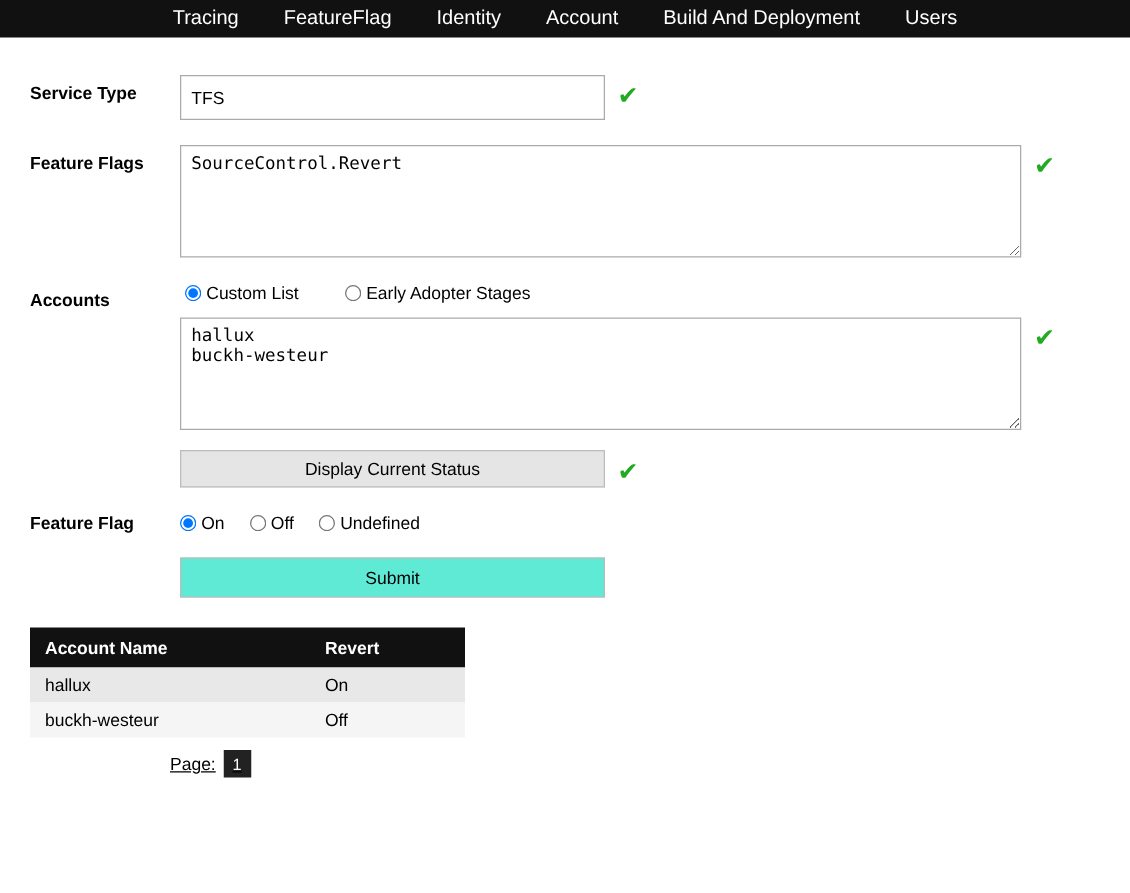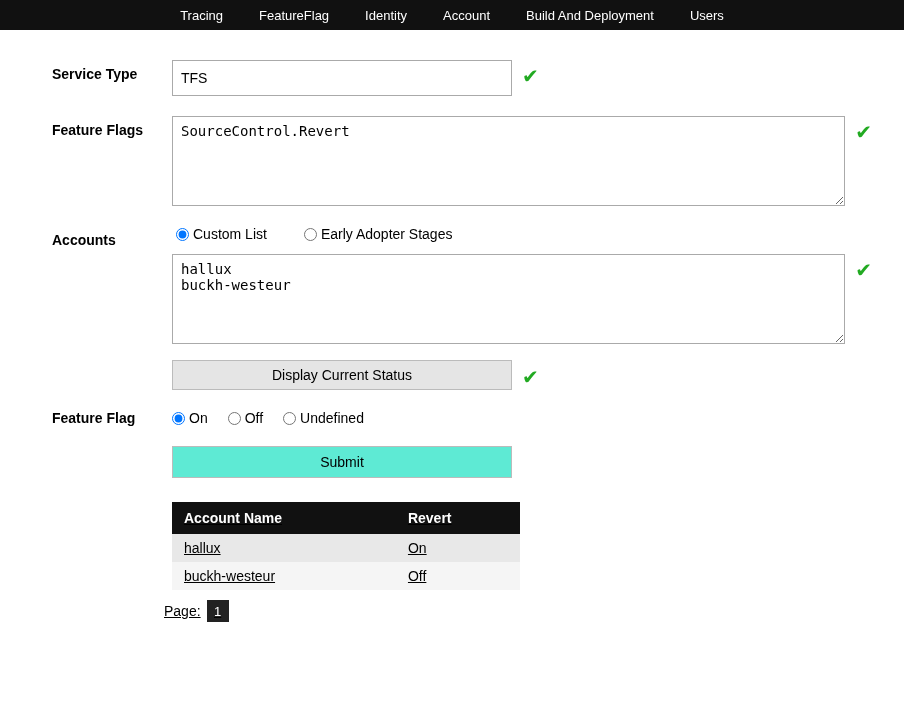--- a/index.html
+++ b/index.html
@@ -10,27 +10,27 @@
       background: #111;
       display: flex;
       align-items: center;
       justify-content: center;
       height: 30px;
     }
     nav a {
       color: #fff;
       text-decoration: none;
       padding: 0 18px;
-      font-size: 13px;
+      font-size: 16px;
       cursor: pointer;
     }
 
     
     .main {
-      padding: 30px 52px;
+      padding: 30px 24px;
     }
 
     
     .form-row {
       display: flex;
       align-items: flex-start;
       margin-bottom: 20px;
     }
     .form-label {
       width: 120px;
@@ -161,22 +161,20 @@
       width: 340px;
       padding: 7px 0;
       background: #5eead4;
       border: 1px solid #bbb;
       font-size: 14px;
       cursor: pointer;
     }
 
     
     .table-wrap {
-      margin-left: 120px;
-      text-decoration: underline;
     }
     table {
       border-collapse: collapse;
       width: 348px;
     }
     thead tr {
       background: #111;
       color: #fff;
     }
     thead th {

